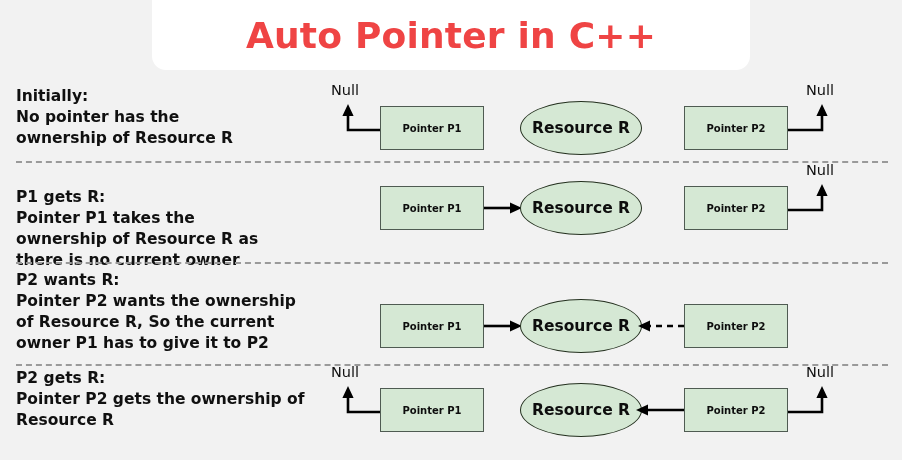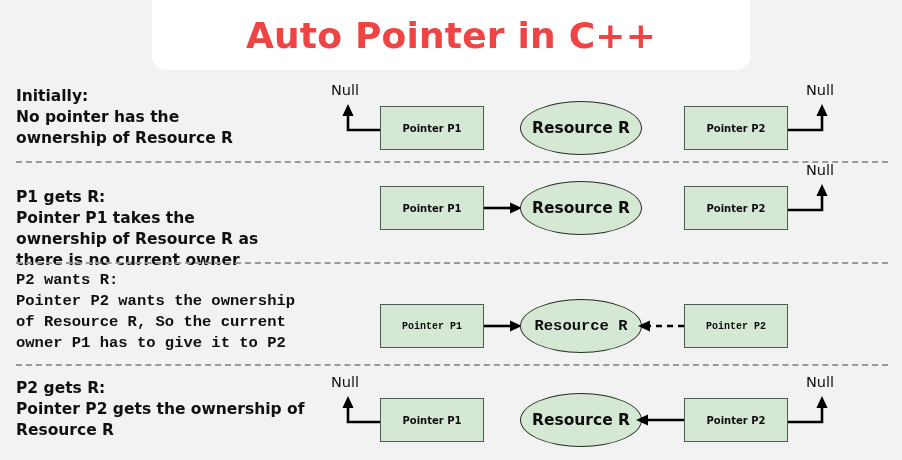--- a/index.html
+++ b/index.html
@@ -160,21 +160,21 @@
   <div class="null-label" style="left:806px;top:-4px;">Null</div>
   <div class="conn" style="left:788px;top:18px;">
     <svg width="60" height="34" viewBox="0 0 60 34">
       <path d="M 0 26 L 34 26 L 34 10" fill="none" stroke="#000" stroke-width="2.6"></path>
       <path d="M 34 0 L 28.4 12 L 39.6 12 Z" fill="#000"></path>
     </svg>
   </div>
 </div>
 <div class="row-sep" style="top:262px;"></div>
 
-<div class="row" style="top:268px;height:96px;font-family:Liberation Mono, monospace;">
+<div class="row" style="top:268px;height:96px;">
   <div class="caption" style="top:2px;">P2 wants R:
 Pointer P2 wants the ownership
 of Resource R, So the current
 owner P1 has to give it to P2</div>
 
   <div class="pbox" style="left:380px;top:36px;">Pointer P1</div>
 
   <div class="conn" style="left:484px;top:50px;">
     <svg width="40" height="16" viewBox="0 0 40 16">
       <line x1="0" y1="8" x2="28" y2="8" stroke="#000" stroke-width="2.6"></line>
@@ -188,21 +188,21 @@
     <svg width="50" height="16" viewBox="0 0 50 16">
       <line x1="48" y1="8" x2="14" y2="8" stroke="#000" stroke-width="2.4" stroke-dasharray="6,5"></line>
       <path d="M 2 8 L 14 2.6 L 14 13.4 Z" fill="#000"></path>
     </svg>
   </div>
 
   <div class="pbox" style="left:684px;top:36px;">Pointer P2</div>
 </div>
 <div class="row-sep" style="top:364px;"></div>
 
-<div class="row" style="top:370px;height:90px;">
+<div class="row" style="top:360px;height:90px;">
   <div class="caption" style="top:8px;">P2 gets R:
 Pointer P2 gets the ownership of
 Resource R</div>
 
   <div class="null-label" style="left:331px;top:4px;">Null</div>
   <div class="conn" style="left:336px;top:26px;">
     <svg width="60" height="34" viewBox="0 0 60 34">
       <path d="M 52 26 L 12 26 L 12 10" fill="none" stroke="#000" stroke-width="2.6"></path>
       <path d="M 12 0 L 6.4 12 L 17.6 12 Z" fill="#000"></path>
     </svg>

